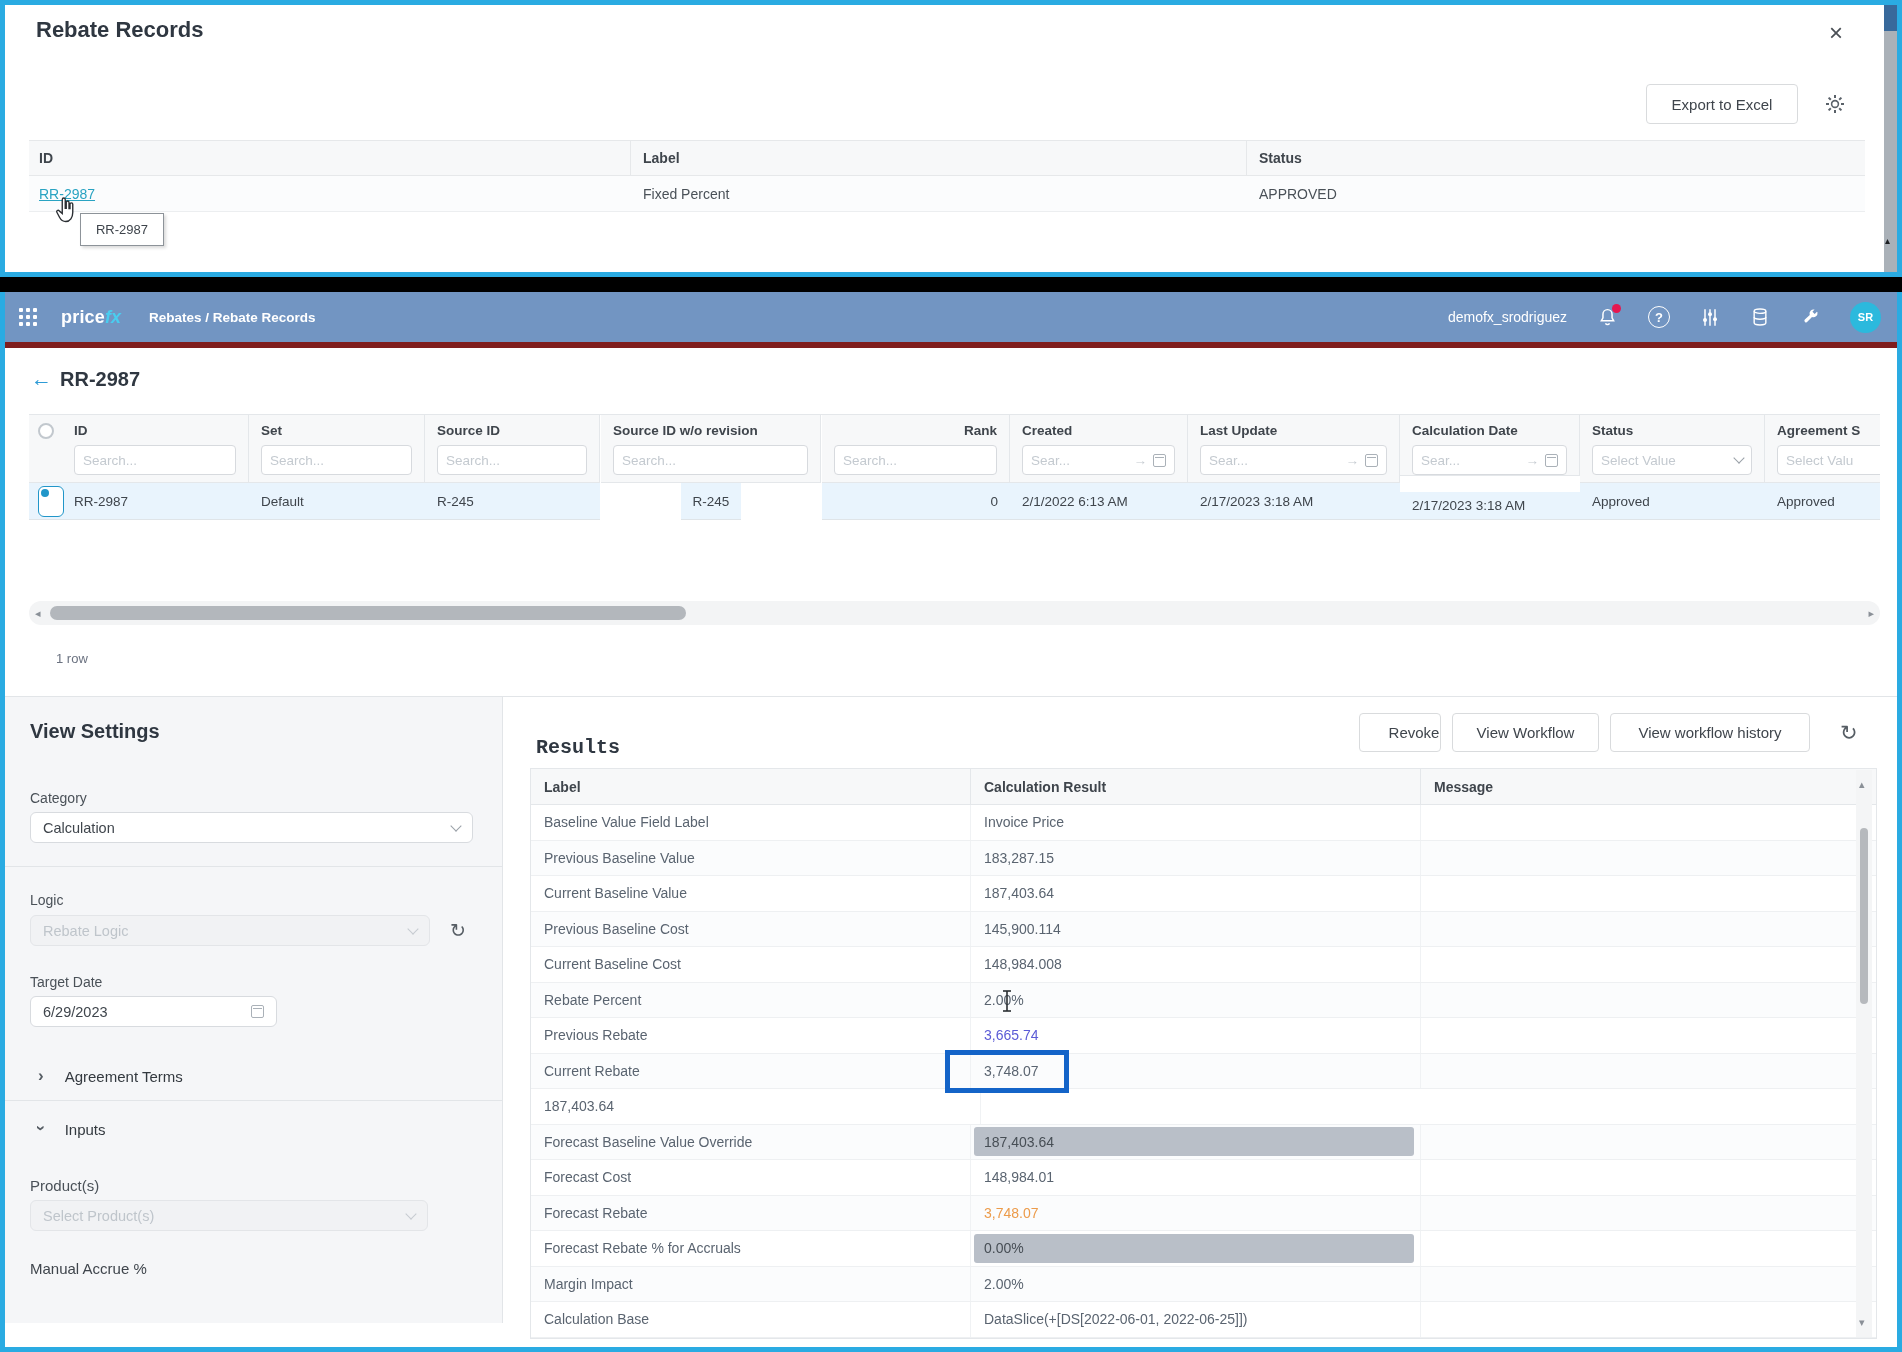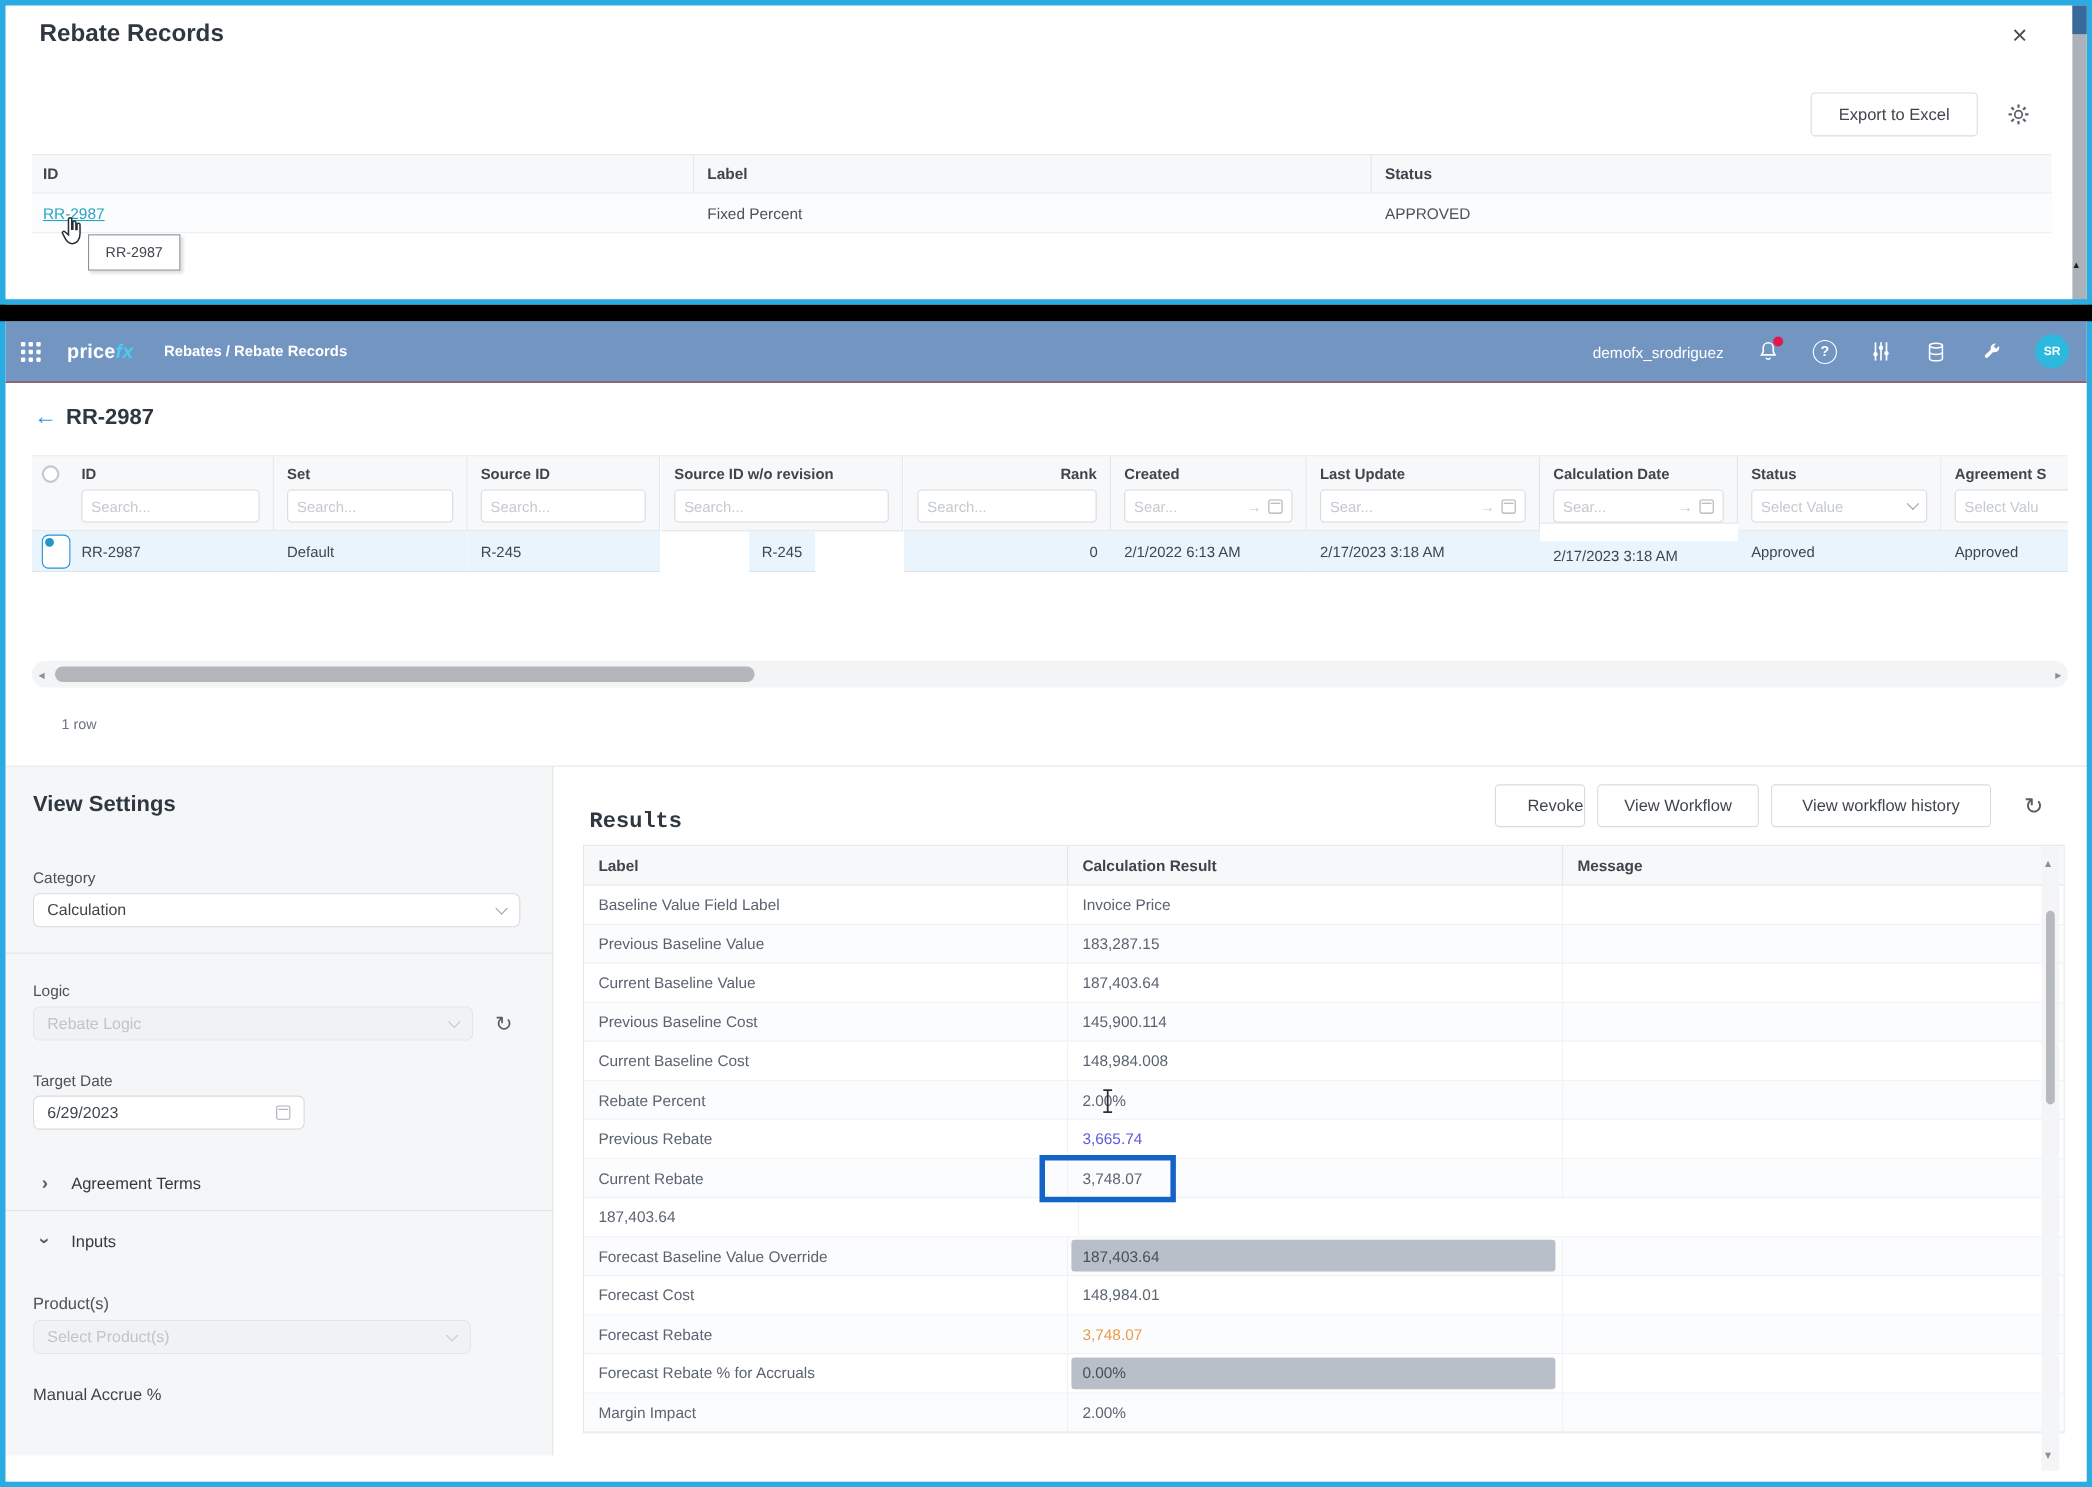--- a/index.html
+++ b/index.html
@@ -18,21 +18,21 @@
          border:1px solid #d9dbdd; border-radius:4px; color:#3f454c; font-size:15px; }
   .mtable-head { background:#f7f8f9; border-top:1px solid #e6e8ea; border-bottom:1px solid #e6e8ea; }
   .mtable-cell { font-size:14px; color:#4a5158; display:flex; align-items:center; }
   .mhead-label { font-size:14px; color:#3f454c; font-weight:600; display:flex; align-items:center; }
   .link { color:#29a3c2; text-decoration:underline; }
   .tooltip { background:#fff; border:1px solid #8d9399; box-shadow:2px 2px 3px rgba(0,0,0,.15);
              display:flex; align-items:center; justify-content:center; font-size:13px; color:#3f454c; }
 
   
   #navbar { position:absolute; left:5px; top:292px; width:1892px; height:56px; background:#7295c2;
-            display:flex; align-items:center; border-bottom:1px solid #7f1d1d; }
+            display:flex; align-items:center; border-bottom:6px solid #7f1d1d; }
   .nav-ico { color:#fff; display:flex; align-items:center; justify-content:center; }
   .logo-price { color:#fff; font-weight:700; font-size:18px; letter-spacing:.2px; }
   .logo-fx { color:#49cdf0; font-weight:700; font-style:italic; font-size:18px; }
   .breadcrumb { color:#fff; font-size:13.5px; font-weight:700; }
   .username { color:#fff; font-size:14px; }
   .avatar { width:31px; height:31px; border-radius:50%; background:#2cb9dd; color:#fff;
             font-size:11px; font-weight:700; display:flex; align-items:center; justify-content:center; }
   .grid-icon { display:grid; grid-template-columns:repeat(3,4px); grid-template-rows:repeat(3,4px); gap:3px; }
   .grid-icon span { width:4px; height:4px; background:#fff; border-radius:1px; }
 
@@ -500,20 +500,25 @@
       <div class="xcell c-value" style="padding-left:0;">
         <span class="pill">0.00%</span>
       </div>
       <div class="xcell c-msg msg"></div>
     </div>
     <div class="xrow">
       <div class="xcell c-label">Margin Impact</div>
       <div class="xcell c-value">2.00%</div>
       <div class="xcell c-msg msg"></div>
     </div>
+    <div class="xrow">
+      <div class="xcell c-label">Calculation Base</div>
+      <div class="xcell c-value">DataSlice(+[DS[2022-06-01, 2022-06-25]])</div>
+      <div class="xcell c-msg msg"></div>
+    </div>
 
     <div class="vsb">
       <span class="sb-arrow" style="top:8px;">▴</span>
       <div class="vsb-thumb"></div>
       <span class="sb-arrow" style="bottom:8px;">▾</span>
     </div>
   </div>
 
   <div class="frame" style="left:0; top:0; width:1902px; height:5px;"></div>
   <div class="frame" style="left:0; top:0; width:5px; height:1352px;"></div>

